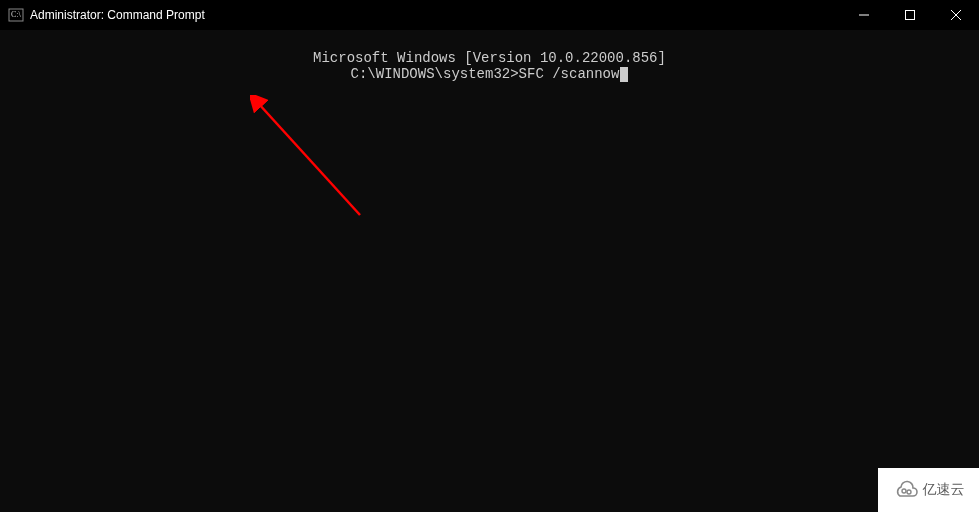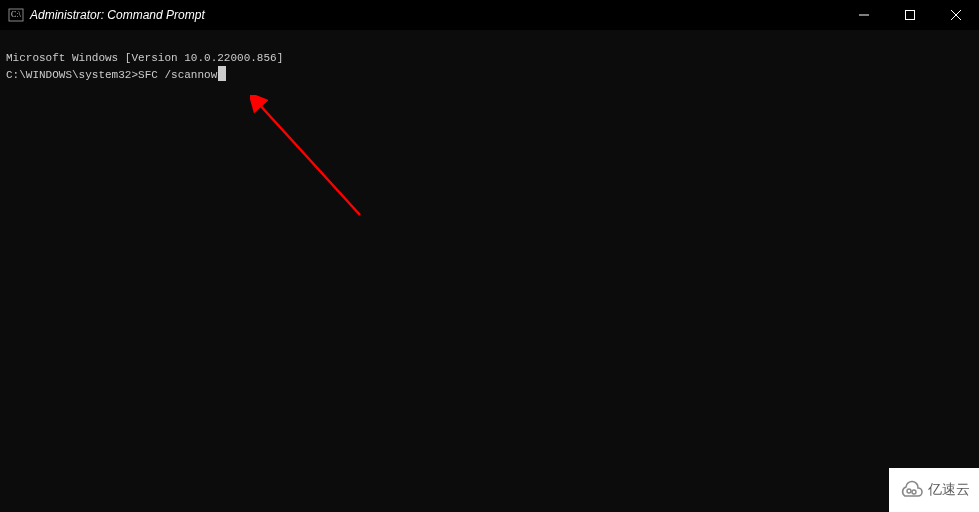--- a/index.html
+++ b/index.html
@@ -24,64 +24,64 @@
     .app-icon {
       width: 16px;
       height: 16px;
       margin-right: 6px;
       display: inline-flex;
       align-items: center;
       justify-content: center;
     }
     .title-text {
       flex: 1;
-      font-style: italic;
     }
     .window-controls {
       display: flex;
       height: 100%;
     }
     .winbtn {
       width: 46px;
       height: 30px;
       display: flex;
       align-items: center;
       justify-content: center;
       color: #ffffff;
       font-family: 'Segoe UI', sans-serif;
     }
     .winbtn svg { pointer-events: none; }
     .terminal {
       padding: 4px 6px;
       color: #cccccc;
-      font-size: 11px;
+      font-size: 14px;
       line-height: 16px;
       white-space: pre;
       letter-spacing: 0;
+      text-align: center;
     }
     .terminal .line { display: block; }
     .cursor {
       display: inline-block;
       width: 8px;
       height: 15px;
       background: #cccccc;
       vertical-align: text-bottom;
       margin-left: 1px;
     }
     .arrow-annotation {
       position: absolute;
       left: 250px;
       top: 95px;
       pointer-events: none;
     }
     .watermark {
       position: absolute;
       right: 0;
       bottom: 0;
-      width: 90px;
+      width: 101px;
       height: 44px;
       background: #ffffff;
       display: flex;
       align-items: center;
       justify-content: center;
       gap: 4px;
       font-family: 'Microsoft YaHei', sans-serif;
       font-size: 14px;
       color: #5a5a5a;
       font-weight: 500;

